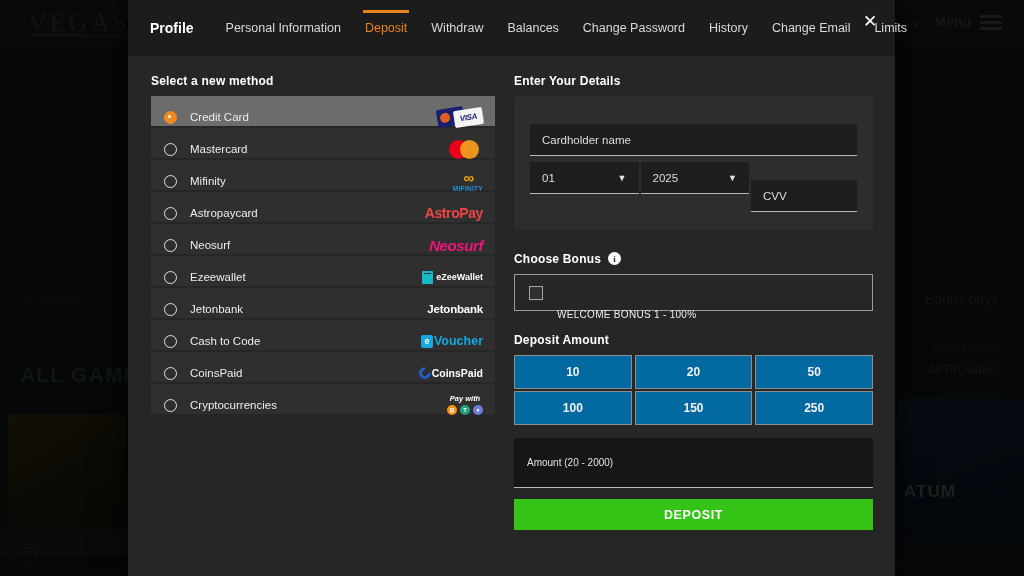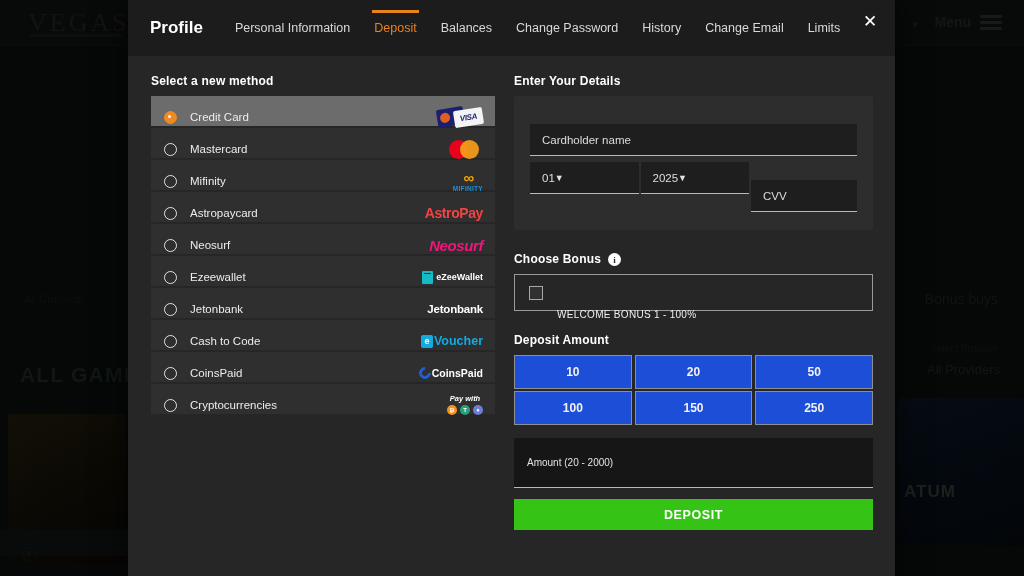--- a/index.html
+++ b/index.html
@@ -113,21 +113,21 @@
     position: relative;
     padding: 0 12px;
     height: 56px;
     display: flex; align-items: center;
     color: #d9d9d9;
     font-size: 12.5px;
     white-space: nowrap;
     cursor: pointer;
   }
   .tab.title {
-    font-size: 17px; font-weight: bold; color: #ffffff; padding-right: 20px; padding-left: 4px;
+    font-size: 14px; font-weight: bold; color: #ffffff; padding-right: 20px; padding-left: 4px;
   }
   .tab.active { color: #e8821e; }
   .tab.active::before {
     content: "";
     position: absolute; left: 10px; right: 10px; top: 10px;
     height: 3px; background: #e8821e;
   }
   .close-x {
     position: absolute; right: 14px; top: 10px;
     width: 22px; height: 22px;
@@ -227,25 +227,25 @@
     background: #1e1e1e;
     border-bottom: 1.5px solid #b9b9b9;
     height: 32px;
     display: flex; align-items: center;
     padding: 0 12px;
     color: #dedede; font-size: 11.5px;
     margin-bottom: 6px;
   }
   .fld-row { display: flex; gap: 2px; margin-bottom: 0; }
   .fld-row .fld { margin-bottom: 0; }
-  .sel { flex: 1 1 0; justify-content: flex-start; cursor: pointer; }
+  .sel { flex: 1 1 0; justify-content: space-between; cursor: pointer; }
   .sel .chev { font-size: 9px; color: #e4e4e4; }
   .cvv { flex: 0 0 106px; margin-top: 18px; }
 
-  .bonus-label-row { display: flex; align-items: flex-end; gap: 7px; margin-bottom: 8px; }
+  .bonus-label-row { display: flex; align-items: flex-start; gap: 7px; margin-bottom: 8px; }
   .info-i {
     width: 13px; height: 13px; border-radius: 50%;
     background: #ffffff; color: #2a2a2a;
     font-size: 9px; font-weight: bold;
     display: flex; align-items: center; justify-content: center;
     font-family: "Liberation Serif", serif;
     cursor: pointer;
   }
   .bonus-box {
     border: 1px solid #9a9a9a;
@@ -263,21 +263,21 @@
   }
   .bonus-text { margin-left: 14px; color: #efefef; font-size: 10px; letter-spacing: .3px; margin-top: 44px; }
 
   .amt-grid {
     display: grid; grid-template-columns: repeat(3, 1fr);
     gap: 2px 3px;
     margin-bottom: 13px;
   }
   .amt-btn {
     border: 1px solid #8f8f8f;
-    background: #1d4ed8;
+    background: #0369a1;
     height: 34px;
     display: flex; align-items: center; justify-content: center;
     color: #f2f2f2; font-size: 12px; font-weight: bold;
     cursor: pointer;
   }
   .amount-input {
     background: #161616;
     border-bottom: 1.5px solid #b9b9b9;
     height: 50px;
     display: flex; align-items: center;
@@ -325,20 +325,21 @@
 </div>
 
 <div id="scrim"></div>
 
 <div id="modal">
 
   <div class="modal-head">
     <div class="tab title">Profile</div>
     <div class="tab">Personal Information</div>
     <div class="tab active">Deposit</div>
+    <div class="tab">Withdraw</div>
     <div class="tab">Balances</div>
     <div class="tab">Change Password</div>
     <div class="tab">History</div>
     <div class="tab">Change Email</div>
     <div class="tab">Limits</div>
     <div class="close-x">✕</div>
   </div>
 
   <div class="modal-body">
 

